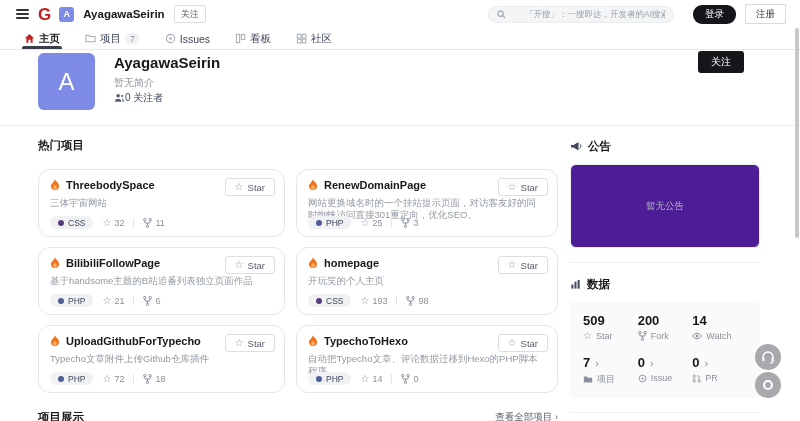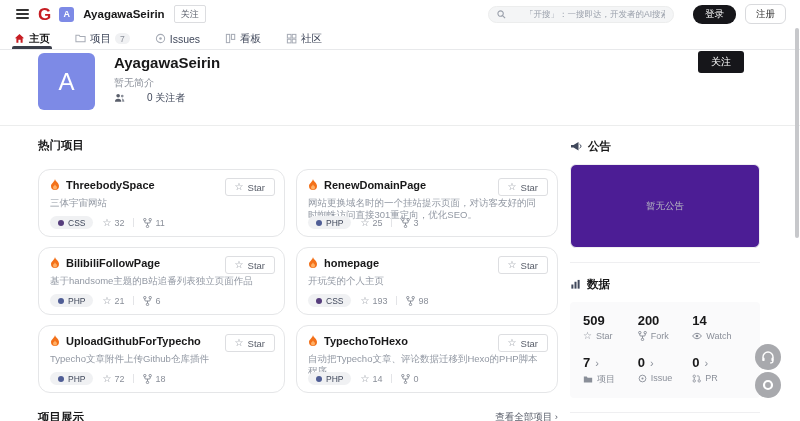--- a/index.html
+++ b/index.html
@@ -14,36 +14,36 @@
   .logo-g { color:#c71d23; font-weight:bold; font-size:17px; line-height:1; letter-spacing:-1px; }
   .avatar-sm { width:15px; height:15px; border-radius:3px; background:#7d8ae6; color:#fff; font-size:9px; display:flex; align-items:center; justify-content:center; font-weight:bold; }
   .topbar-user { font-size:11.5px; font-weight:bold; color:#181819; }
   .follow-tag { font-size:9px; color:#595e6a; border:1px solid #dcdde0; border-radius:2px; padding:1.5px 6px; background:#fff; cursor:pointer; }
   .topbar-spacer { flex:1; }
   .searchbox { display:flex; align-items:center; gap:19px; width:186px; height:17px; background:#f4f5f6; border:1px solid #eceded; border-radius:9px; padding:0 8px; }
   .searchbox svg { flex:none; }
   .searchbox input { border:0; outline:0; background:transparent; font-size:8.5px; color:#555; width:100%; font-family:inherit; }
   .searchbox input::placeholder { color:#9aa0ab; }
   .btn-login { background:#16161a; color:#fff; font-size:9.5px; border:0; border-radius:9px; padding:3px 12px; margin-left:10px; cursor:pointer; }
-  .btn-register { background:#fff; color:#333; font-size:9.5px; border:1px solid #d9dadd; border-radius:6px; padding:2.5px 10px; cursor:pointer; }
+  .btn-register { background:#fff; color:#333; font-size:9.5px; border:1px solid #d9dadd; border-radius:0; padding:2.5px 10px; cursor:pointer; }
 
   
-  .tabbar { position:absolute; top:28px; left:0; right:0; height:22px; display:flex; align-items:stretch; gap:25px; padding-left:14px; border-bottom:1px solid #e8e9eb; background:#fff;text-align:right; }
+  .tabbar { position:absolute; top:28px; left:0; right:0; height:22px; display:flex; align-items:stretch; gap:25px; padding-left:24px; border-bottom:1px solid #e8e9eb; background:#fff;text-align:right; }
   .tab { display:flex; align-items:center; gap:4px; font-size:10.5px; color:#40485b; cursor:pointer; position:relative; }
   .tab .ticon { display:flex; align-items:center; color:#a6abb5; }
   .tab.active { font-weight:bold; color:#181819; }
   .tab.active::after { content:""; position:absolute; left:-2px; right:-2px; bottom:0; height:3px; background:#3b3f4a; border-radius:2px 2px 0 0; }
   .tab-badge { font-size:8.5px; color:#8a8f99; background:#f0f1f3; border-radius:7px; padding:0.5px 5px; }
 
   
   .profile { position:absolute; top:50px; left:38px; right:38px; height:75px; }
   .avatar-lg { position:absolute; left:0; top:3px; width:57px; height:57px; border-radius:6px; background:#7d8ae6; color:#fff; font-size:24px; display:flex; align-items:center; justify-content:center; }
   .profile-name { position:absolute; left:76px; top:4px; font-size:15px; font-weight:bold; }
   .profile-bio { position:absolute; left:76px; top:26px; font-size:10px; color:#8a8f99; }
-  .profile-followers { position:absolute; left:76px; top:41px; font-size:10px; color:#40485b; display:flex; align-items:center; gap:22px; }
+  .profile-followers { position:absolute; left:76px; top:41px; font-size:10px; color:#40485b; display:flex; align-items:center; gap:0; }
   .profile-followers .picon { color:#595e6a; display:flex; }
   .btn-follow { position:absolute; right:18px; top:1px; background:#16161a; color:#fff; font-size:10px; border:0; border-radius:3px; padding:4px 13px; cursor:pointer; }
   .divider-full { position:absolute; top:125px; left:0; right:0; height:1px; background:#eceded; }
 
   
   .left-col { position:absolute; left:38px; top:125px; width:520px; }
   .section-title { font-size:11.5px; font-weight:bold; color:#181819; }
   .popular-title { margin:13px 0 16px 0; }
   .cards-grid { display:grid; grid-template-columns:247px 262px; gap:10px 11px; }
   .card { position:relative; height:68px; border:1px solid #e5e6e8; border-radius:12px; background:#fff; padding:9px 11px; cursor:pointer; }

